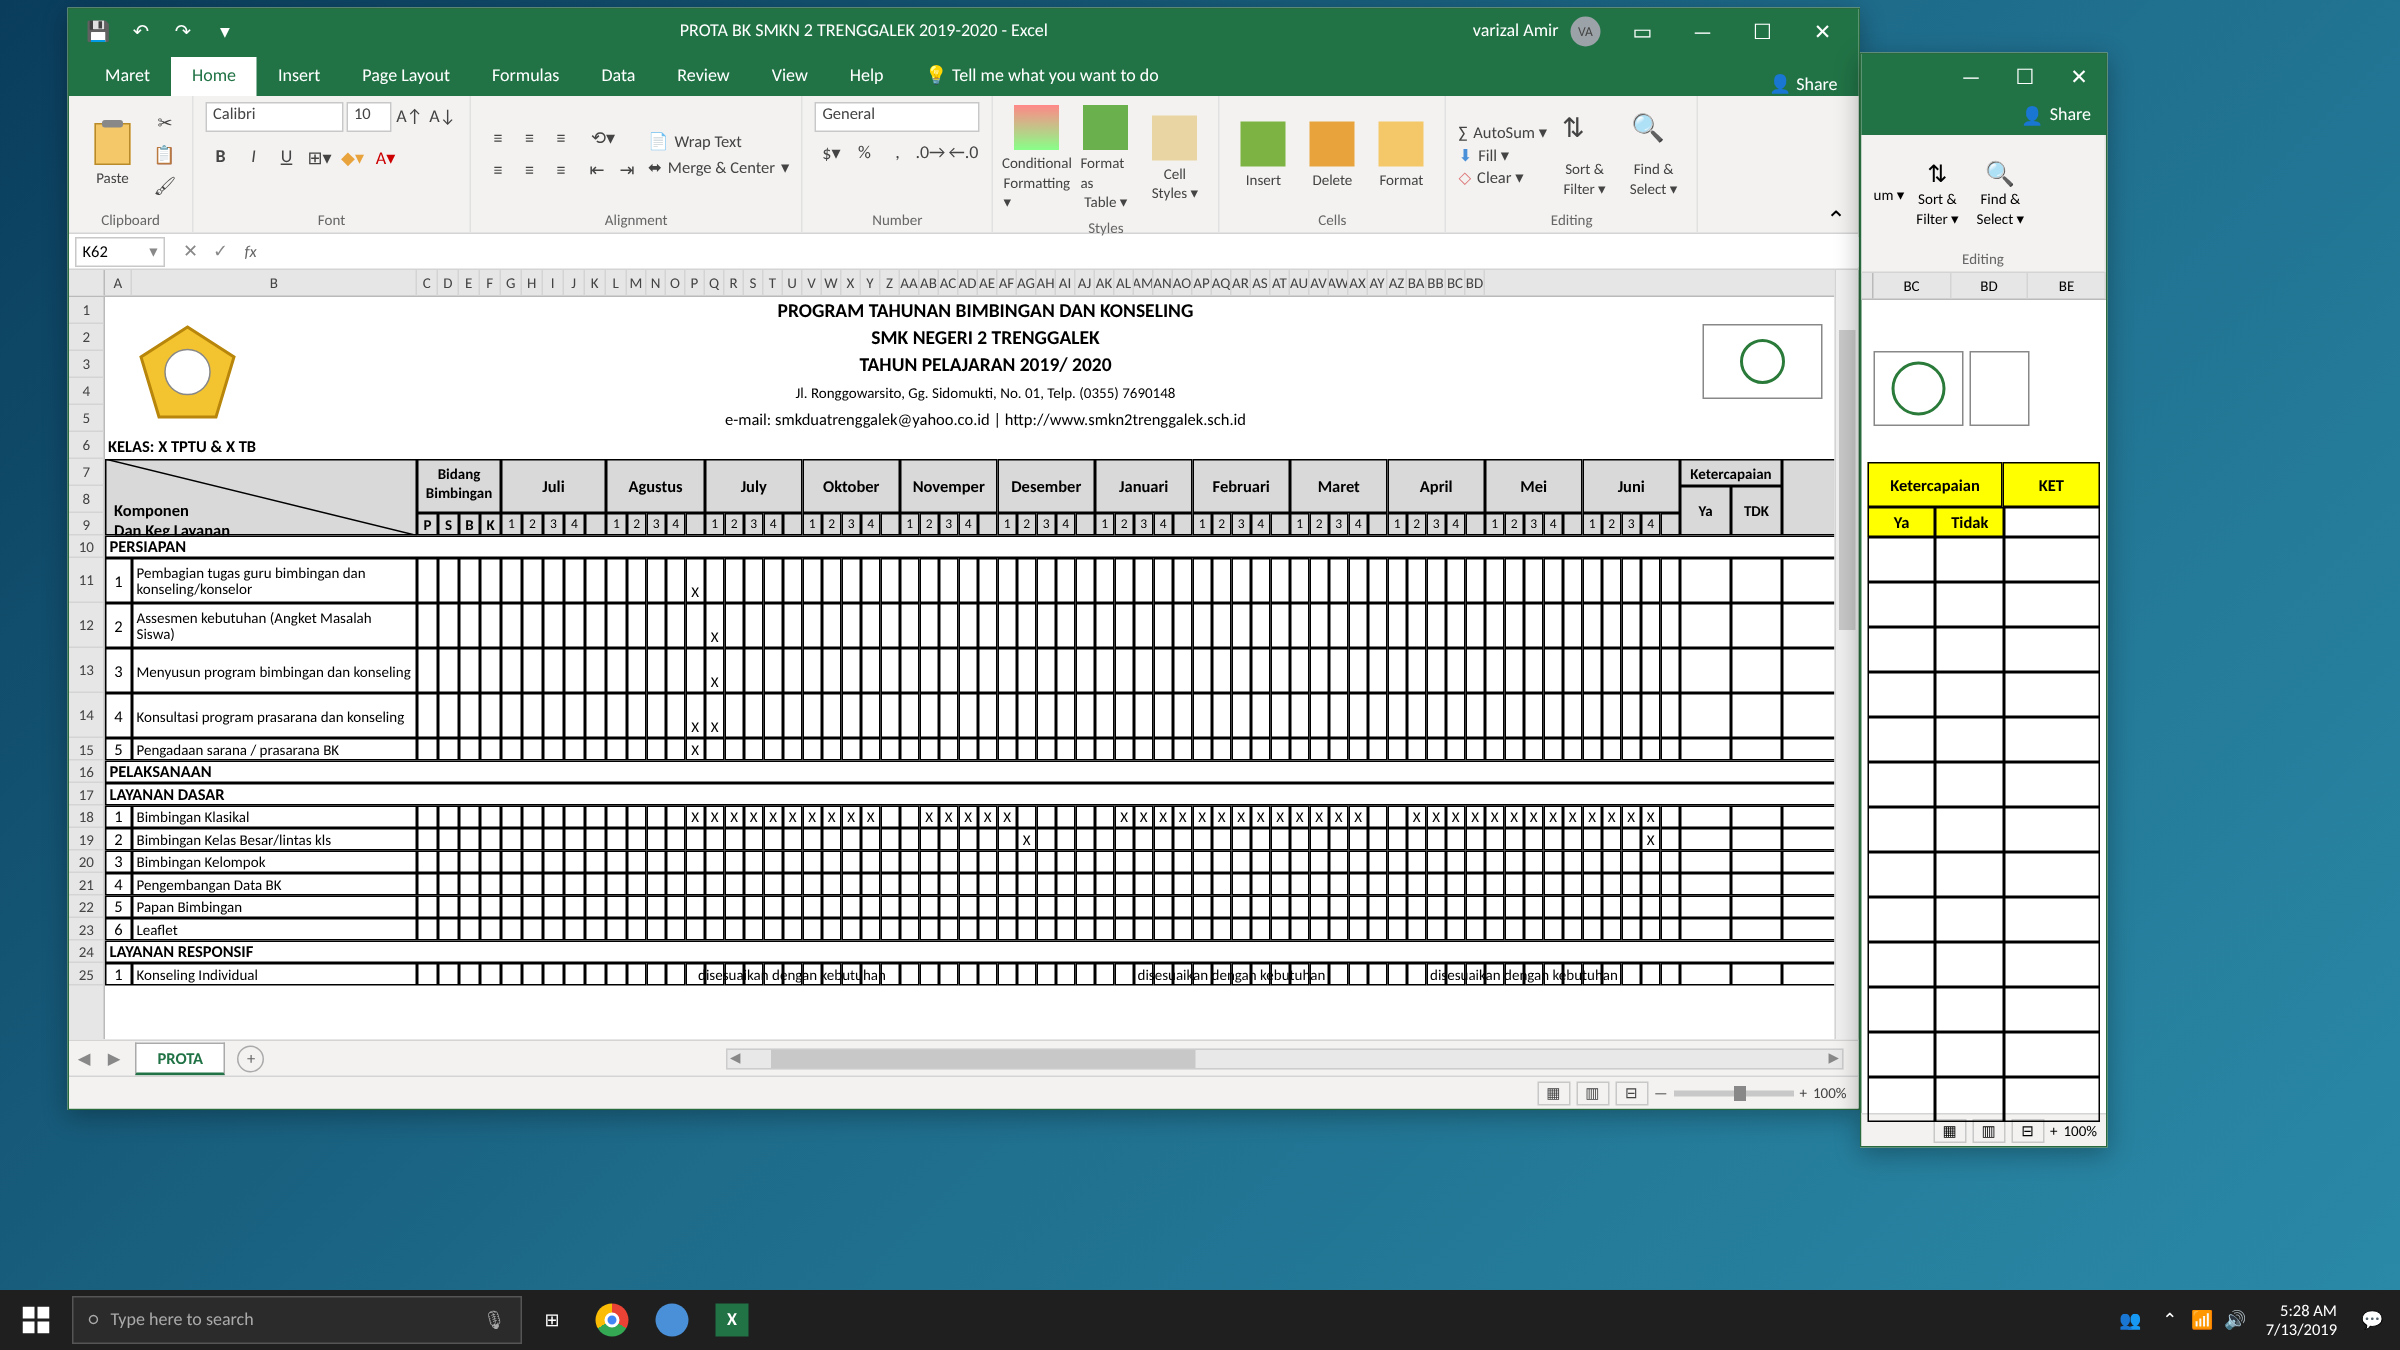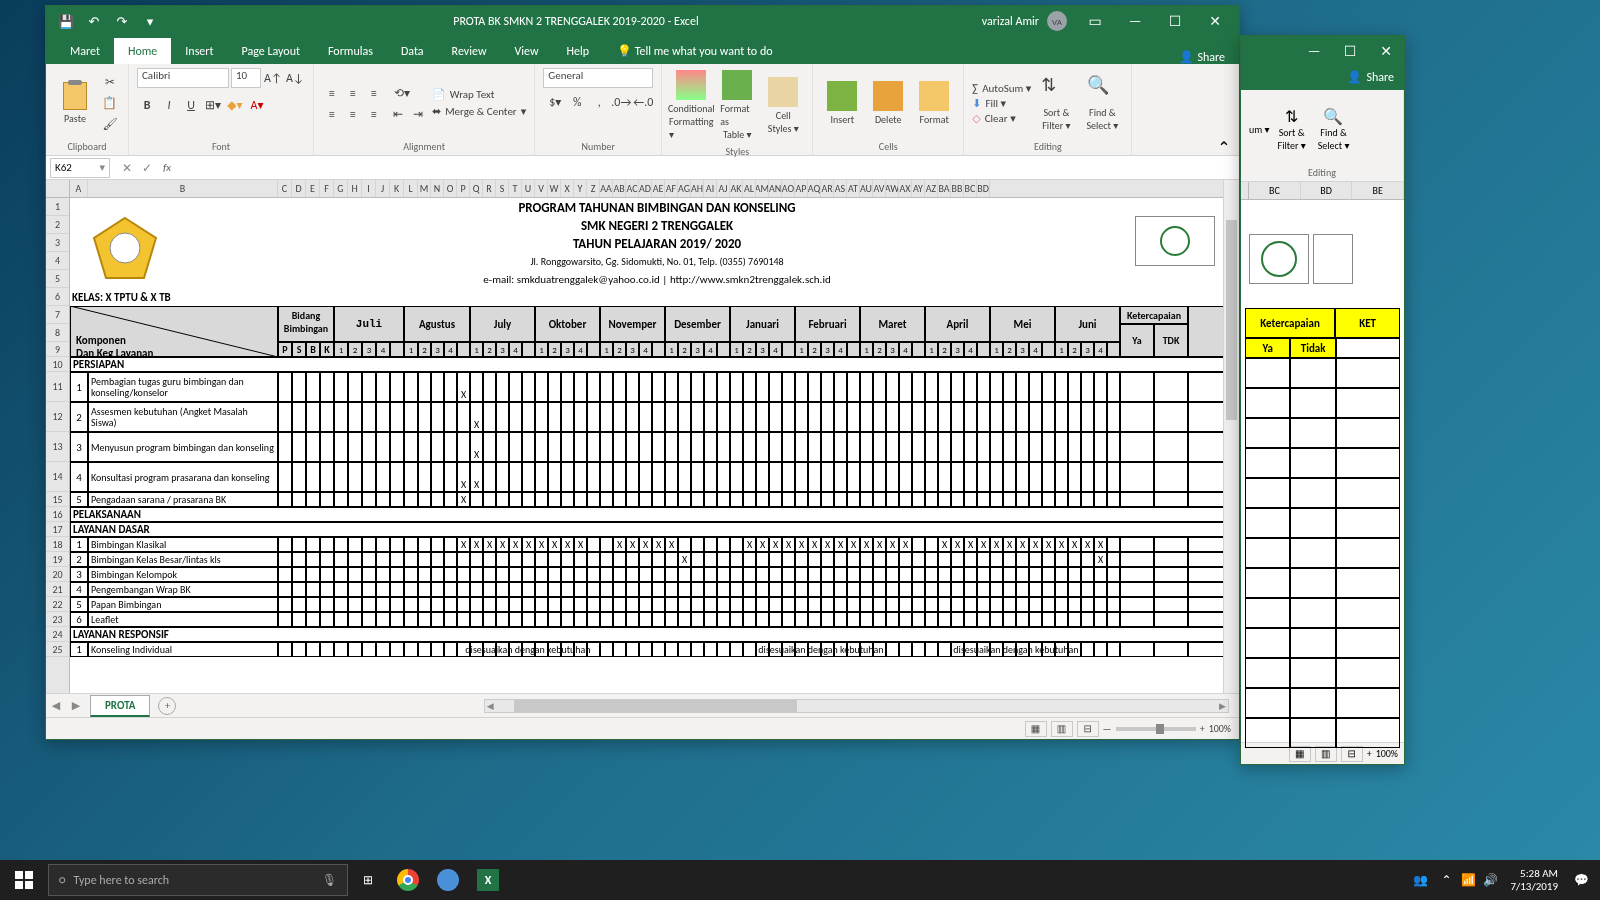--- a/index.html
+++ b/index.html
@@ -219,21 +219,21 @@
                 <span>📄</span>
                 <span>Wrap Text</span>
               </div>
           <div style="display:flex;align-items:center;gap:4px;"><span>⬌</span><span>Merge &amp; Center</span> ▾</div>
         </div>
       </div>
       <div class="ribbon-group-label">Alignment</div>
     </div>
 
     <div class="ribbon-group">
-      <div class="ribbon-group-body" style="flex-direction:column;align-items:flex-end;">
+      <div class="ribbon-group-body" style="flex-direction:column;align-items:center;">
         <div class="font-select" style="width:110px">General</div>
         <div class="font-row">
           <div class="btn-sm">$▾</div>
           <div class="btn-sm">%</div>
           <div class="btn-sm">,</div>
           <div class="btn-sm">.0→</div>
           <div class="btn-sm">←.0</div>
         </div>
       </div>
       <div class="ribbon-group-label">Number</div>
@@ -434,21 +434,21 @@
             </div>
             <div style="position: absolute; top: 108px; left: 0px; width: 208px; height: 51px; pointer-events: none;"><svg width="100%" height="100%">
                 <line x1="0" y1="0" x2="208" y2="51" stroke="#000" stroke-width="1"></line>
               </svg></div>
             <div class="scell tbl-b hdr-gray center" style="position: absolute; top: 108px; left: 208px; width: 56px; height: 36px;"></div>
             <div style="position: absolute; top: 111px; left: 208px; width: 56px; text-align: center; font-size: 10px; font-weight: bold;">Bidang<br>Bimbingan</div>
             <div class="scell tbl-b hdr-gray center bold" style="position: absolute; top: 144px; left: 208px; width: 14px; height: 15px; font-size: 10px;">P</div>
             <div class="scell tbl-b hdr-gray center bold" style="position: absolute; top: 144px; left: 222px; width: 14px; height: 15px; font-size: 10px;">S</div>
             <div class="scell tbl-b hdr-gray center bold" style="position: absolute; top: 144px; left: 236px; width: 14px; height: 15px; font-size: 10px;">B</div>
             <div class="scell tbl-b hdr-gray center bold" style="position: absolute; top: 144px; left: 250px; width: 14px; height: 15px; font-size: 10px;">K</div>
-            <div class="scell tbl-b hdr-gray center bold" style="position: absolute; top: 108px; left: 264px; width: 70px; height: 36px; font-size: 11px; font-family: Liberation Mono, monospace;">Juli</div>
+            <div class="scell tbl-b hdr-gray center bold" style="position: absolute; top: 108px; left: 264px; width: 70px; height: 36px; font-size: 11px;">Juli</div>
             <div class="scell tbl-b hdr-gray center" style="position: absolute; top: 144px; left: 264px; width: 14px; height: 15px; font-size: 9px;">1</div>
             <div class="scell tbl-b hdr-gray center" style="position: absolute; top: 144px; left: 278px; width: 14px; height: 15px; font-size: 9px;">2</div>
             <div class="scell tbl-b hdr-gray center" style="position: absolute; top: 144px; left: 292px; width: 14px; height: 15px; font-size: 9px;">3</div>
             <div class="scell tbl-b hdr-gray center" style="position: absolute; top: 144px; left: 306px; width: 14px; height: 15px; font-size: 9px;">4</div>
             <div class="scell tbl-b hdr-gray center" style="position: absolute; top: 144px; left: 320px; width: 14px; height: 15px; font-size: 9px;"></div>
             <div class="scell tbl-b hdr-gray center bold" style="position: absolute; top: 108px; left: 334px; width: 66px; height: 36px; font-size: 11px;">Agustus</div>
             <div class="scell tbl-b hdr-gray center" style="position: absolute; top: 144px; left: 334px; width: 14px; height: 15px; font-size: 9px;">1</div>
             <div class="scell tbl-b hdr-gray center" style="position: absolute; top: 144px; left: 348px; width: 13px; height: 15px; font-size: 9px;">2</div>
             <div class="scell tbl-b hdr-gray center" style="position: absolute; top: 144px; left: 361px; width: 13px; height: 15px; font-size: 9px;">3</div>
             <div class="scell tbl-b hdr-gray center" style="position: absolute; top: 144px; left: 374px; width: 13px; height: 15px; font-size: 9px;">4</div>
@@ -1115,21 +1115,21 @@
             <div class="scell tbl-b center" style="position: absolute; top: 369px; left: 972px; width: 13px; height: 15px; font-size: 10px;"></div>
             <div class="scell tbl-b center" style="position: absolute; top: 369px; left: 985px; width: 13px; height: 15px; font-size: 10px;"></div>
             <div class="scell tbl-b center" style="position: absolute; top: 369px; left: 998px; width: 13px; height: 15px; font-size: 10px;"></div>
             <div class="scell tbl-b center" style="position: absolute; top: 369px; left: 1011px; width: 13px; height: 15px; font-size: 10px;"></div>
             <div class="scell tbl-b center" style="position: absolute; top: 369px; left: 1024px; width: 13px; height: 15px; font-size: 10px;"></div>
             <div class="scell tbl-b center" style="position: absolute; top: 369px; left: 1037px; width: 13px; height: 15px; font-size: 10px;"></div>
             <div class="scell tbl-b" style="position: absolute; top: 369px; left: 1050px; width: 34px; height: 15px;"></div>
             <div class="scell tbl-b" style="position: absolute; top: 369px; left: 1084px; width: 34px; height: 15px;"></div>
             <div class="scell tbl-b" style="position: absolute; top: 369px; left: 1118px; width: 56px; height: 15px;"></div>
             <div class="scell tbl-b center" style="position: absolute; top: 384px; left: 0px; width: 18px; height: 15px;">4</div>
-            <div class="scell tbl-b" style="position: absolute; top: 384px; left: 18px; width: 190px; height: 15px; white-space: normal; line-height: 1.1; font-size: 10px;">Pengembangan Wrap BK</div>
+            <div class="scell tbl-b" style="position: absolute; top: 384px; left: 18px; width: 190px; height: 15px; white-space: normal; line-height: 1.1; font-size: 10px;">Pengembangan Data BK</div>
             <div class="scell tbl-b" style="position: absolute; top: 384px; left: 208px; width: 14px; height: 15px;"></div>
             <div class="scell tbl-b" style="position: absolute; top: 384px; left: 222px; width: 14px; height: 15px;"></div>
             <div class="scell tbl-b" style="position: absolute; top: 384px; left: 236px; width: 14px; height: 15px;"></div>
             <div class="scell tbl-b" style="position: absolute; top: 384px; left: 250px; width: 14px; height: 15px;"></div>
             <div class="scell tbl-b center" style="position: absolute; top: 384px; left: 264px; width: 14px; height: 15px; font-size: 10px;"></div>
             <div class="scell tbl-b center" style="position: absolute; top: 384px; left: 278px; width: 14px; height: 15px; font-size: 10px;"></div>
             <div class="scell tbl-b center" style="position: absolute; top: 384px; left: 292px; width: 14px; height: 15px; font-size: 10px;"></div>
             <div class="scell tbl-b center" style="position: absolute; top: 384px; left: 306px; width: 14px; height: 15px; font-size: 10px;"></div>
             <div class="scell tbl-b center" style="position: absolute; top: 384px; left: 320px; width: 14px; height: 15px; font-size: 10px;"></div>
             <div class="scell tbl-b center" style="position: absolute; top: 384px; left: 334px; width: 14px; height: 15px; font-size: 10px;"></div>

